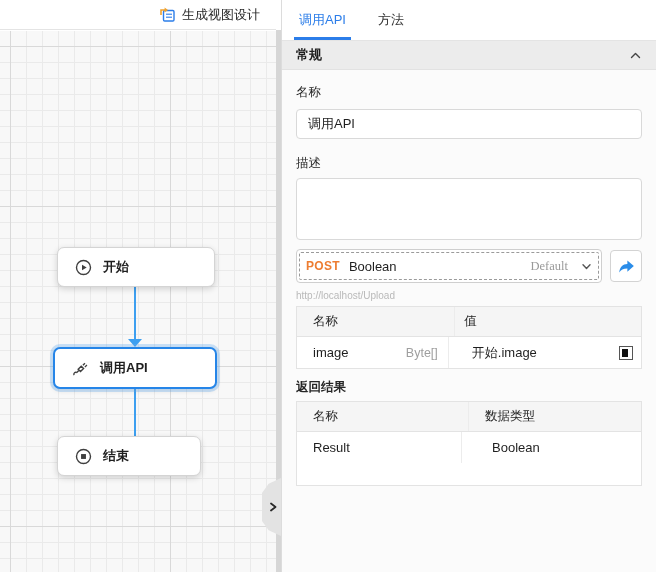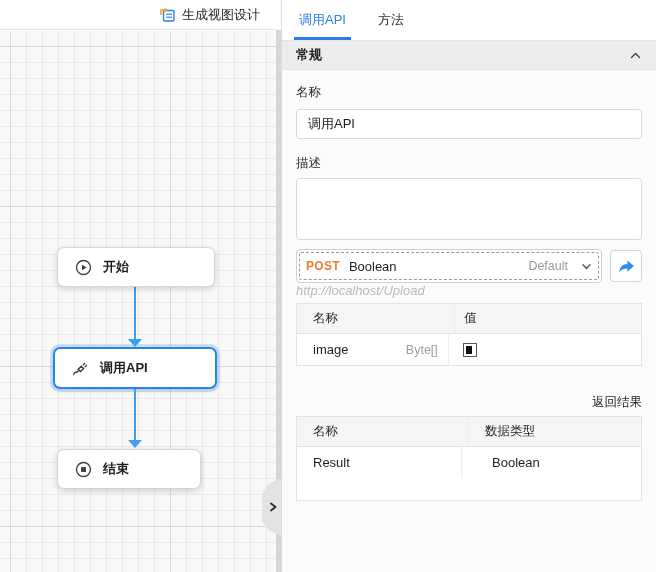--- a/index.html
+++ b/index.html
@@ -26,21 +26,21 @@
   .canvas-scrollbar { position:absolute; left:276px; top:30px; width:5px; height:542px; background:#d6d6d6; }
 
   .node { position:absolute; display:flex; align-items:center; gap:11px; padding-left:17px;
     background:#fff; border:1px solid #d4d4d4; border-radius:7px;
     box-shadow:0 2px 6px rgba(0,0,0,0.16); cursor:pointer; }
   .node-label { font-weight:bold; font-size:13px; color:#1f1f1f; }
   .node.selected { border:2px solid #2585e8;
     box-shadow:0 0 0 3px rgba(100,170,240,0.32), 0 2px 5px rgba(0,0,0,0.10); }
   #node-start { left:57px; top:247px; width:158px; height:40px; }
   #node-callapi { left:53px; top:347px; width:164px; height:42px; }
-  #node-end { left:57px; top:449px; width:144px; height:40px; }
+  #node-end { left:57px; top:436px; width:144px; height:40px; }
 
   .edge-line { position:absolute; width:2px; background:#3d9ff0; }
   .edge-arrow { position:absolute; width:0; height:0;
     border-left:7px solid transparent; border-right:7px solid transparent;
     border-top:8px solid #3d9ff0; }
   #edge1-line { left:134px; top:287px; height:52px; }
   #edge1-arrow { left:128px; top:339px; }
   #edge2-line { left:134px; top:389px; height:51px; }
   #edge2-arrow { left:128px; top:440px; }
 
@@ -70,24 +70,24 @@
     background:#fff; resize:none; padding:6px 10px; font-size:13px;
     font-family:"Liberation Sans","DejaVu Sans",sans-serif; }
 
   .api-row { margin-top:6px; display:flex; gap:8px; align-items:center; }
   .api-select { position:relative; flex:1; height:32px; border:1px solid #cfcfcf; border-radius:4px;
     background:#fff; display:flex; align-items:center; padding:16px 9px; gap:9px; cursor:pointer; }
   .api-select::after { content:""; position:absolute; inset:2px; border:1px dashed #9a9a9a;
     border-radius:2px; pointer-events:none; }
   .api-method { color:#ed7d31; font-weight:bold; font-size:12px; letter-spacing:.3px; }
   .api-name { font-size:13px; color:#1f1f1f; flex:1; }
-  .api-env { font-size:12.5px; color:#999; margin-right:4px; }
+  .api-env { font-size:12.5px; color:#999; margin-right:4px;font-family:Liberation Serif, serif; }
   .share-btn { width:32px; height:32px; border:1px solid #d3d3d3; border-radius:4px; background:#fff;
     display:flex; align-items:center; justify-content:center; cursor:pointer; }
-  .api-url { margin-top:0; font-size:13px; color:#b9b9b9;font-style:italic; }
+  .api-url { margin-top:7px; font-size:10px; color:#b9b9b9; }
 
   .ptable { margin-top:5px; border:1px solid #e3e3e3; background:#fff; }
   .ptable .thead { display:flex; height:30px; background:#f5f5f5; border-bottom:1px solid #e3e3e3;
     align-items:center; }
   .ptable .trow { display:flex; height:31px; align-items:center; background:#fff;gap:14px; }
   .col-sep { border-right:1px solid #ececec; }
   .th { font-size:12.5px; color:#262626; padding-left:16px; }
   .td { font-size:13px; color:#1f1f1f; }
   .t1-c1 { width:46%; display:flex; align-items:center; height:100%; }
   .t1-c2 { width:54%; display:flex; align-items:center; height:100%; }
@@ -215,28 +215,29 @@
           <div class="t1-c2">
               <span class="th" style="padding-left:9px;">值</span>
             </div>
         </div>
         <div class="trow">
           <div class="t1-c1 col-sep">
             <span class="td param-name">image</span>
             <span class="param-type">Byte[]</span>
           </div>
           <div class="t1-c2">
+            <span class="td param-value">开始.image</span>
             <span class="expr-btn">
                 <i></i>
               </span>
           </div>
         </div>
       </div>
 
-      <div class="field-label" style="margin-top:28px; font-weight:normal;text-align:right;">返回结果</div>
+      <div class="field-label" style="margin-top:10px; font-weight:bold;">返回结果</div>
       <div class="ptable">
         <div class="thead">
           <div class="t2-c1 col-sep">
               <span class="th">名称</span>
             </div>
           <div class="t2-c2">
               <span class="th">数据类型</span>
             </div>
         </div>
         <div class="trow">

